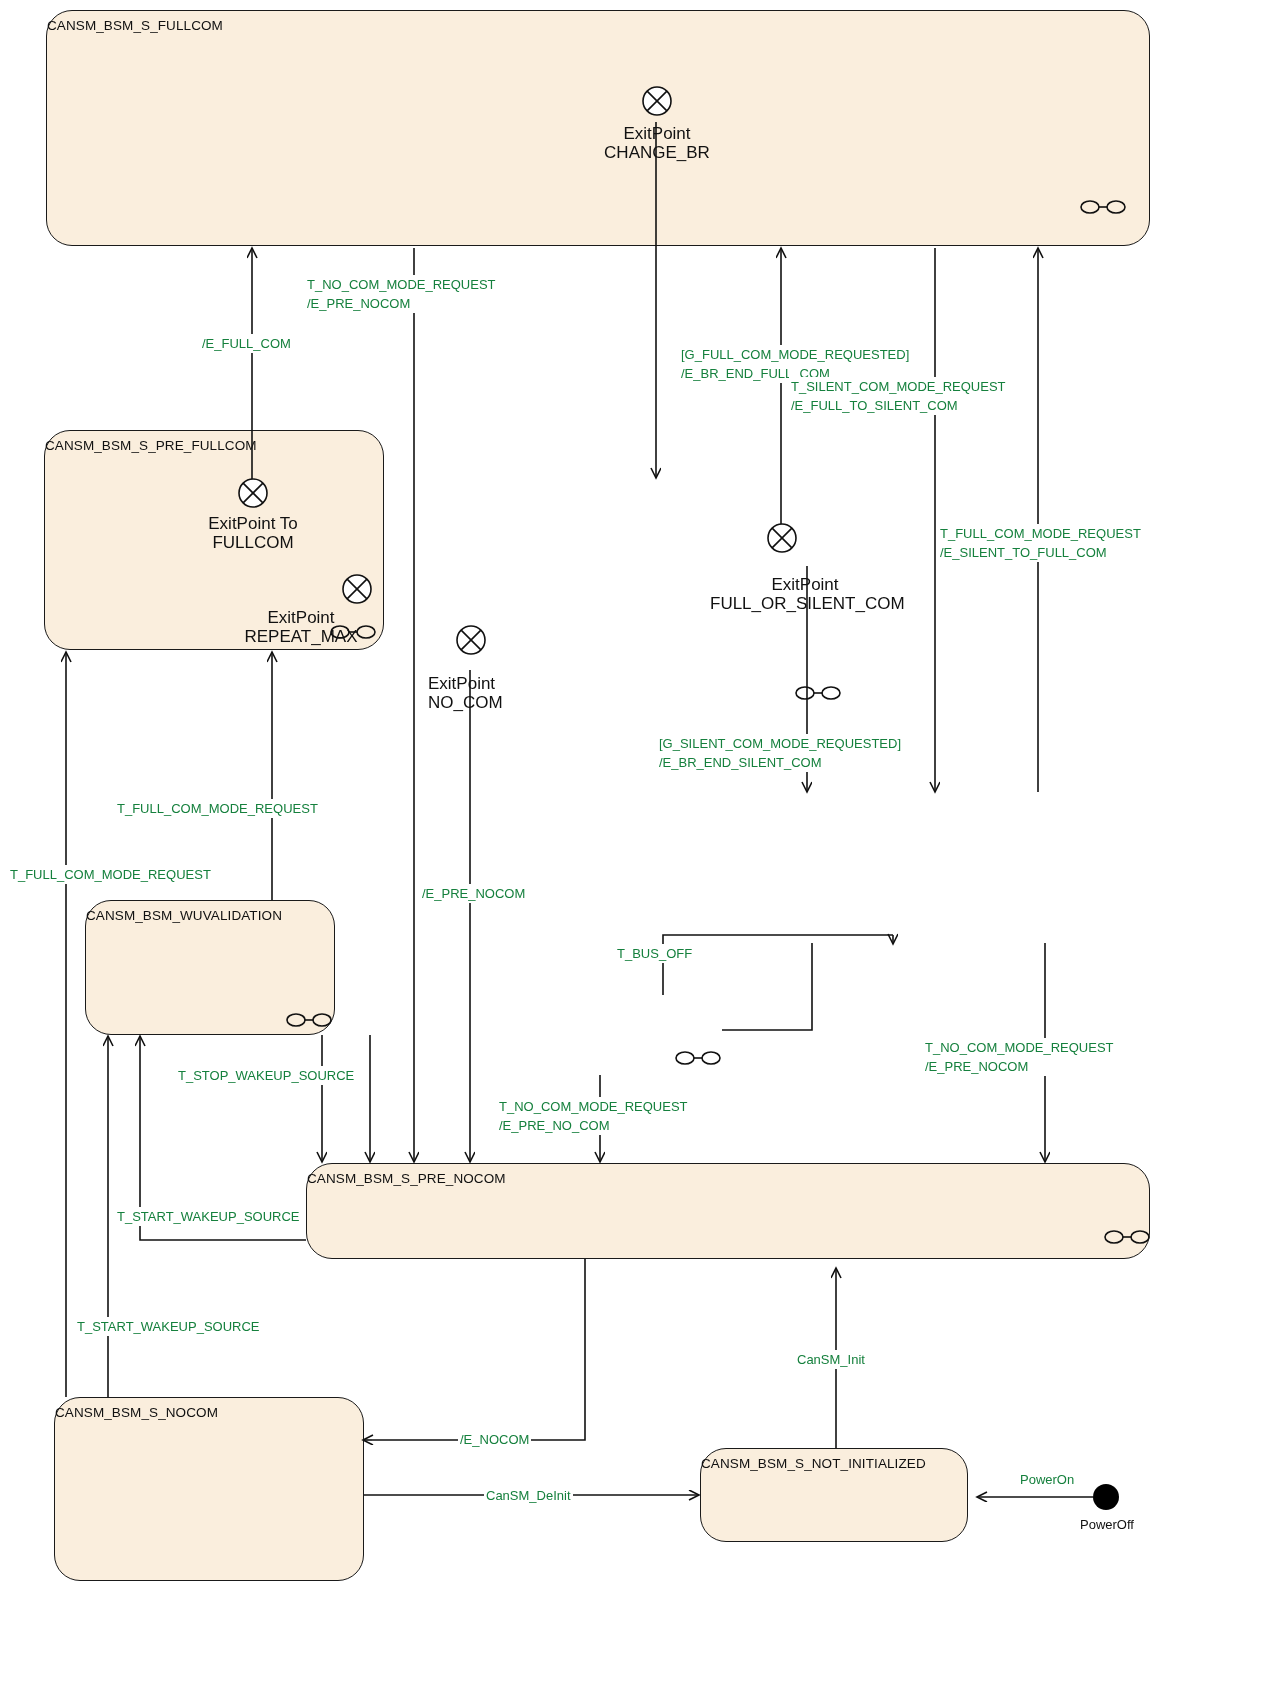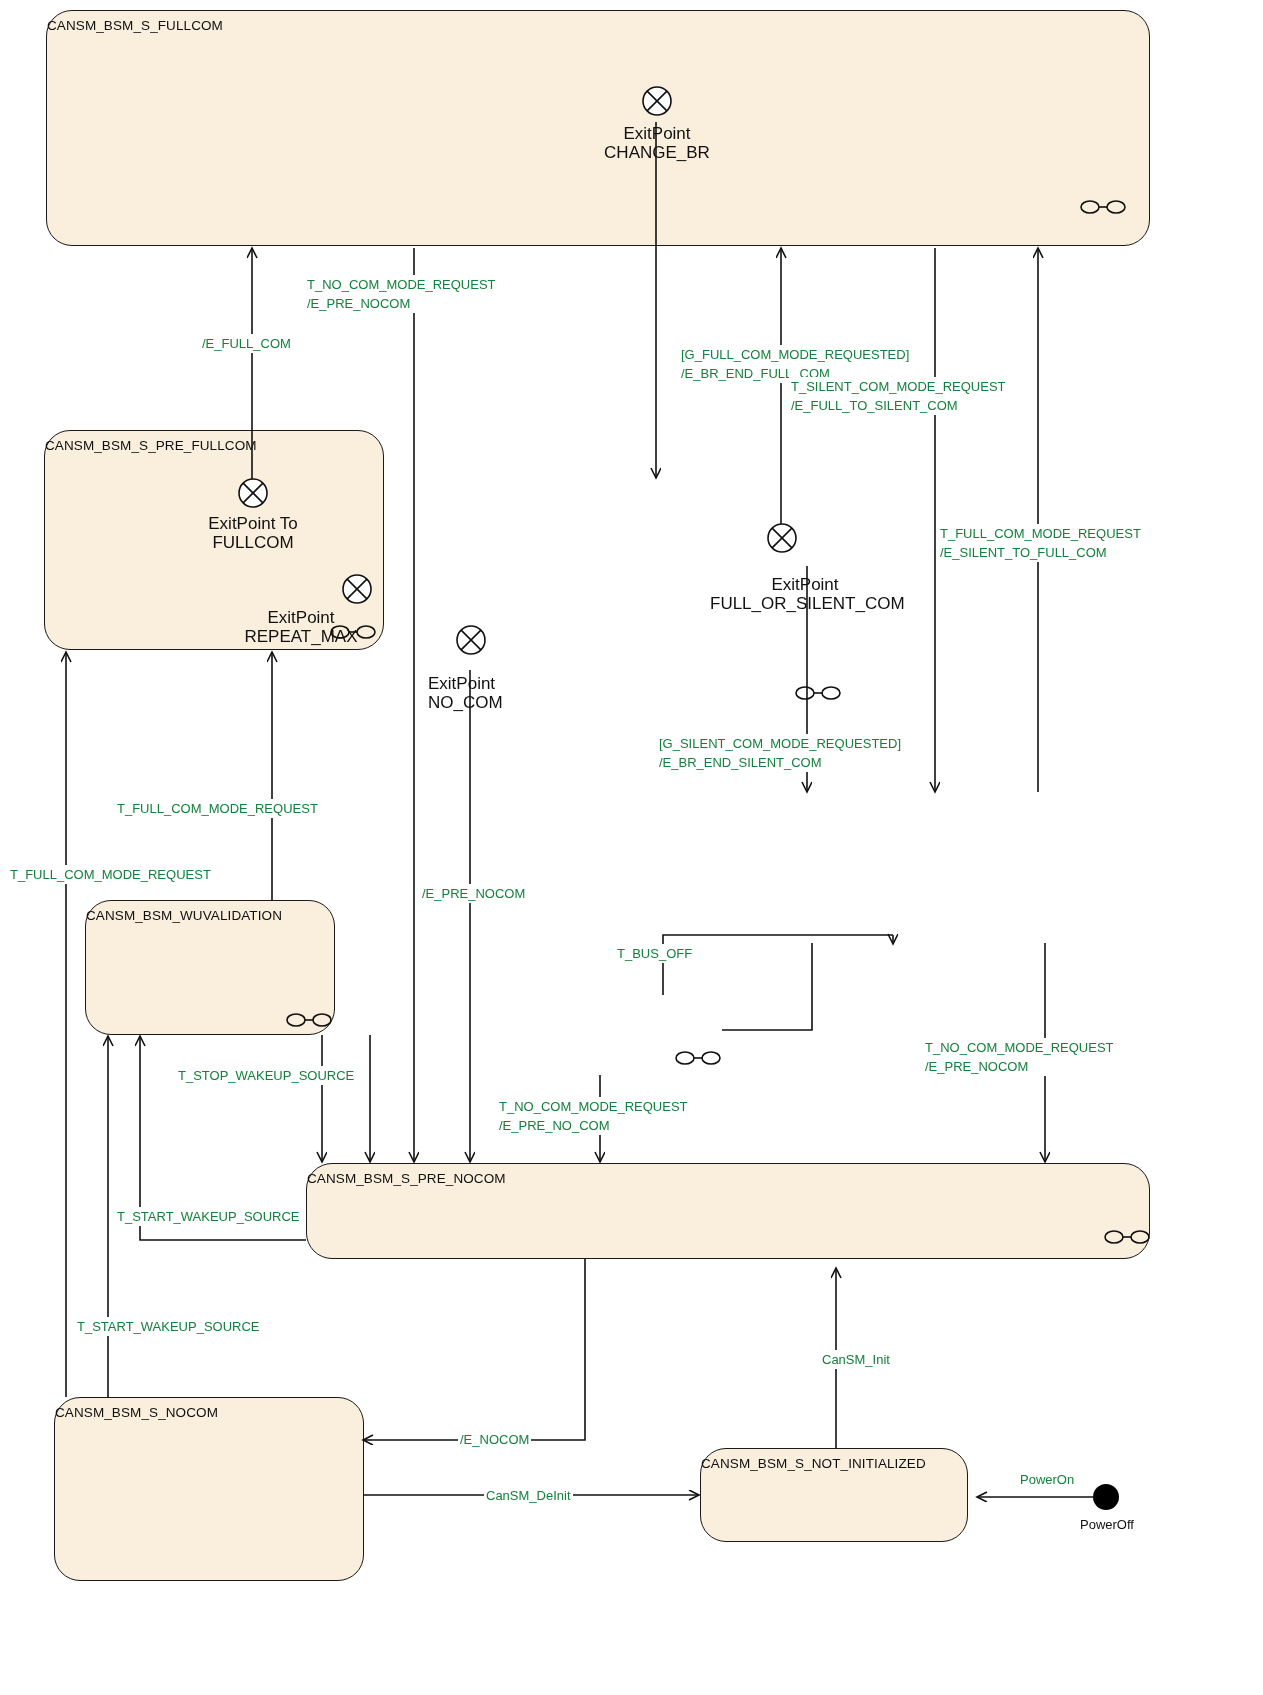--- a/index.html
+++ b/index.html
@@ -309,21 +309,21 @@
   </div>
 
   <div class="edge-label" style="left:115px;top:1207px;">
     <div>T_START_WAKEUP_SOURCE</div>
   </div>
 
   <div class="edge-label" style="left:75px;top:1317px;">
     <div>T_START_WAKEUP_SOURCE</div>
   </div>
 
-  <div class="edge-label" style="left:795px;top:1350px;margin-left:25px;">
+  <div class="edge-label" style="left:795px;top:1350px;">
     <div>CanSM_Init</div>
   </div>
 
   <div class="edge-label" style="left:458px;top:1430px;">
     <div>/E_NOCOM</div>
   </div>
 
   <div class="edge-label" style="left:484px;top:1486px;">
     <div>CanSM_DeInit</div>
   </div>

